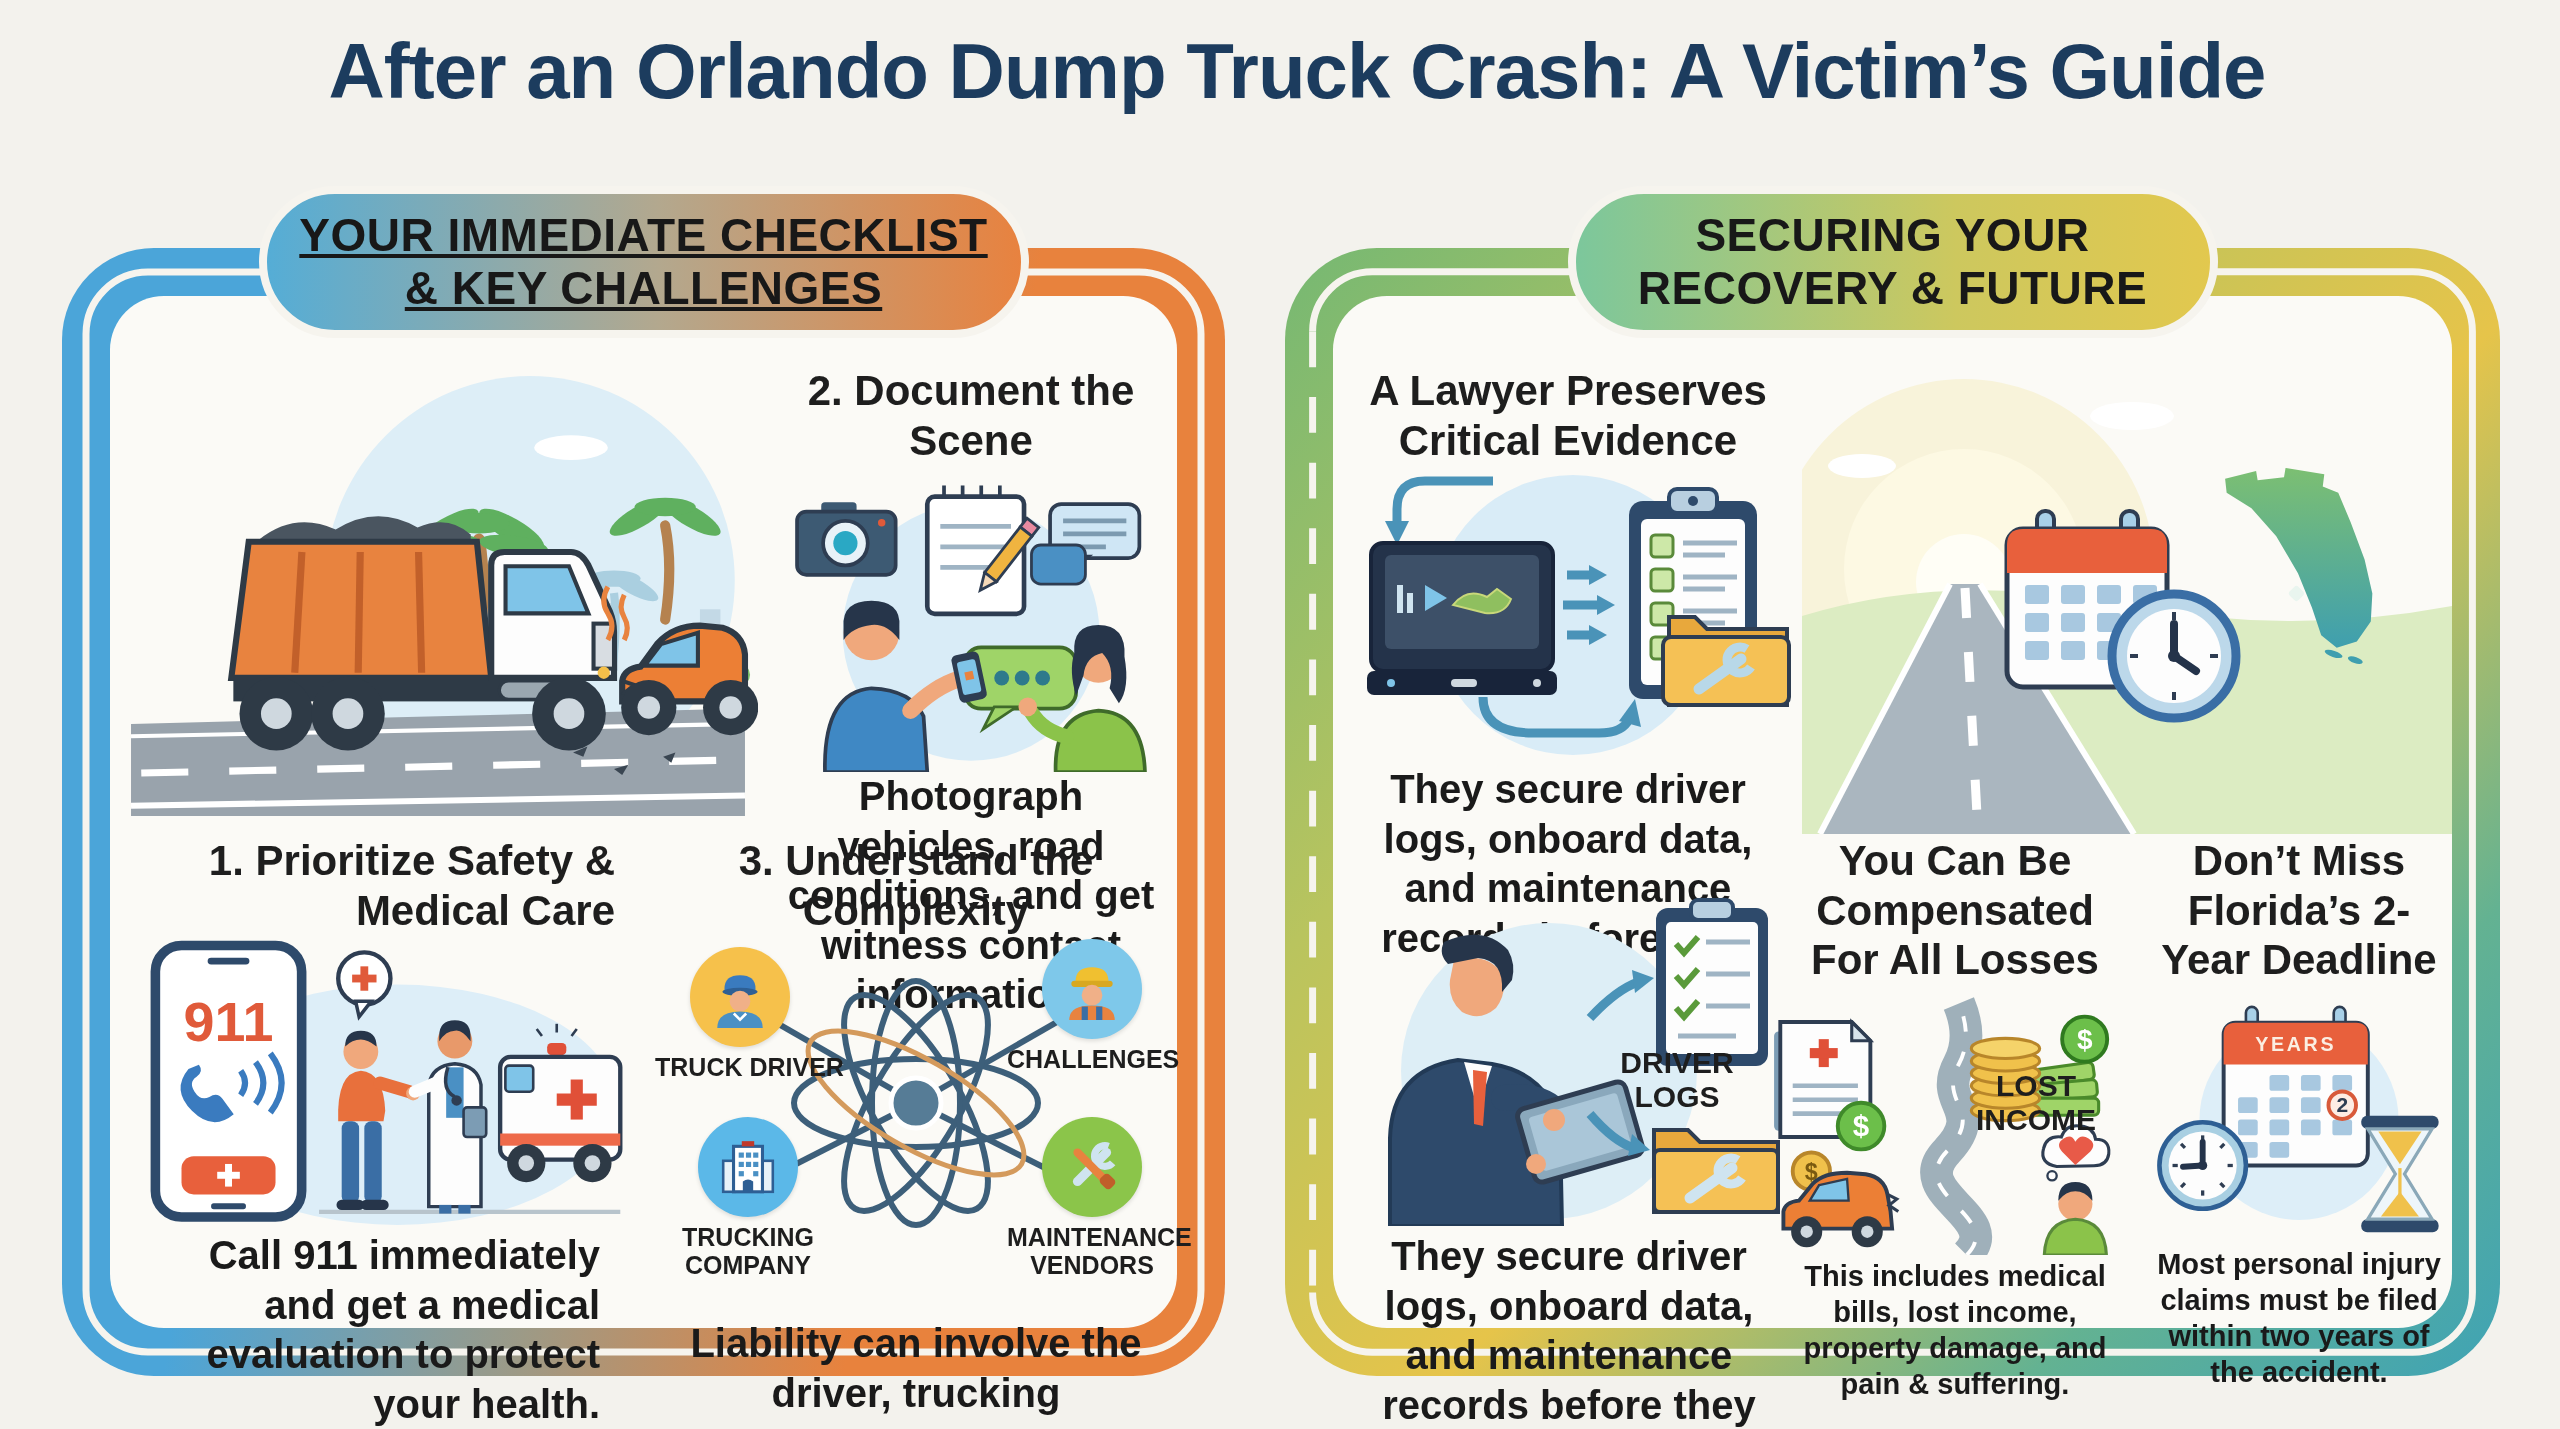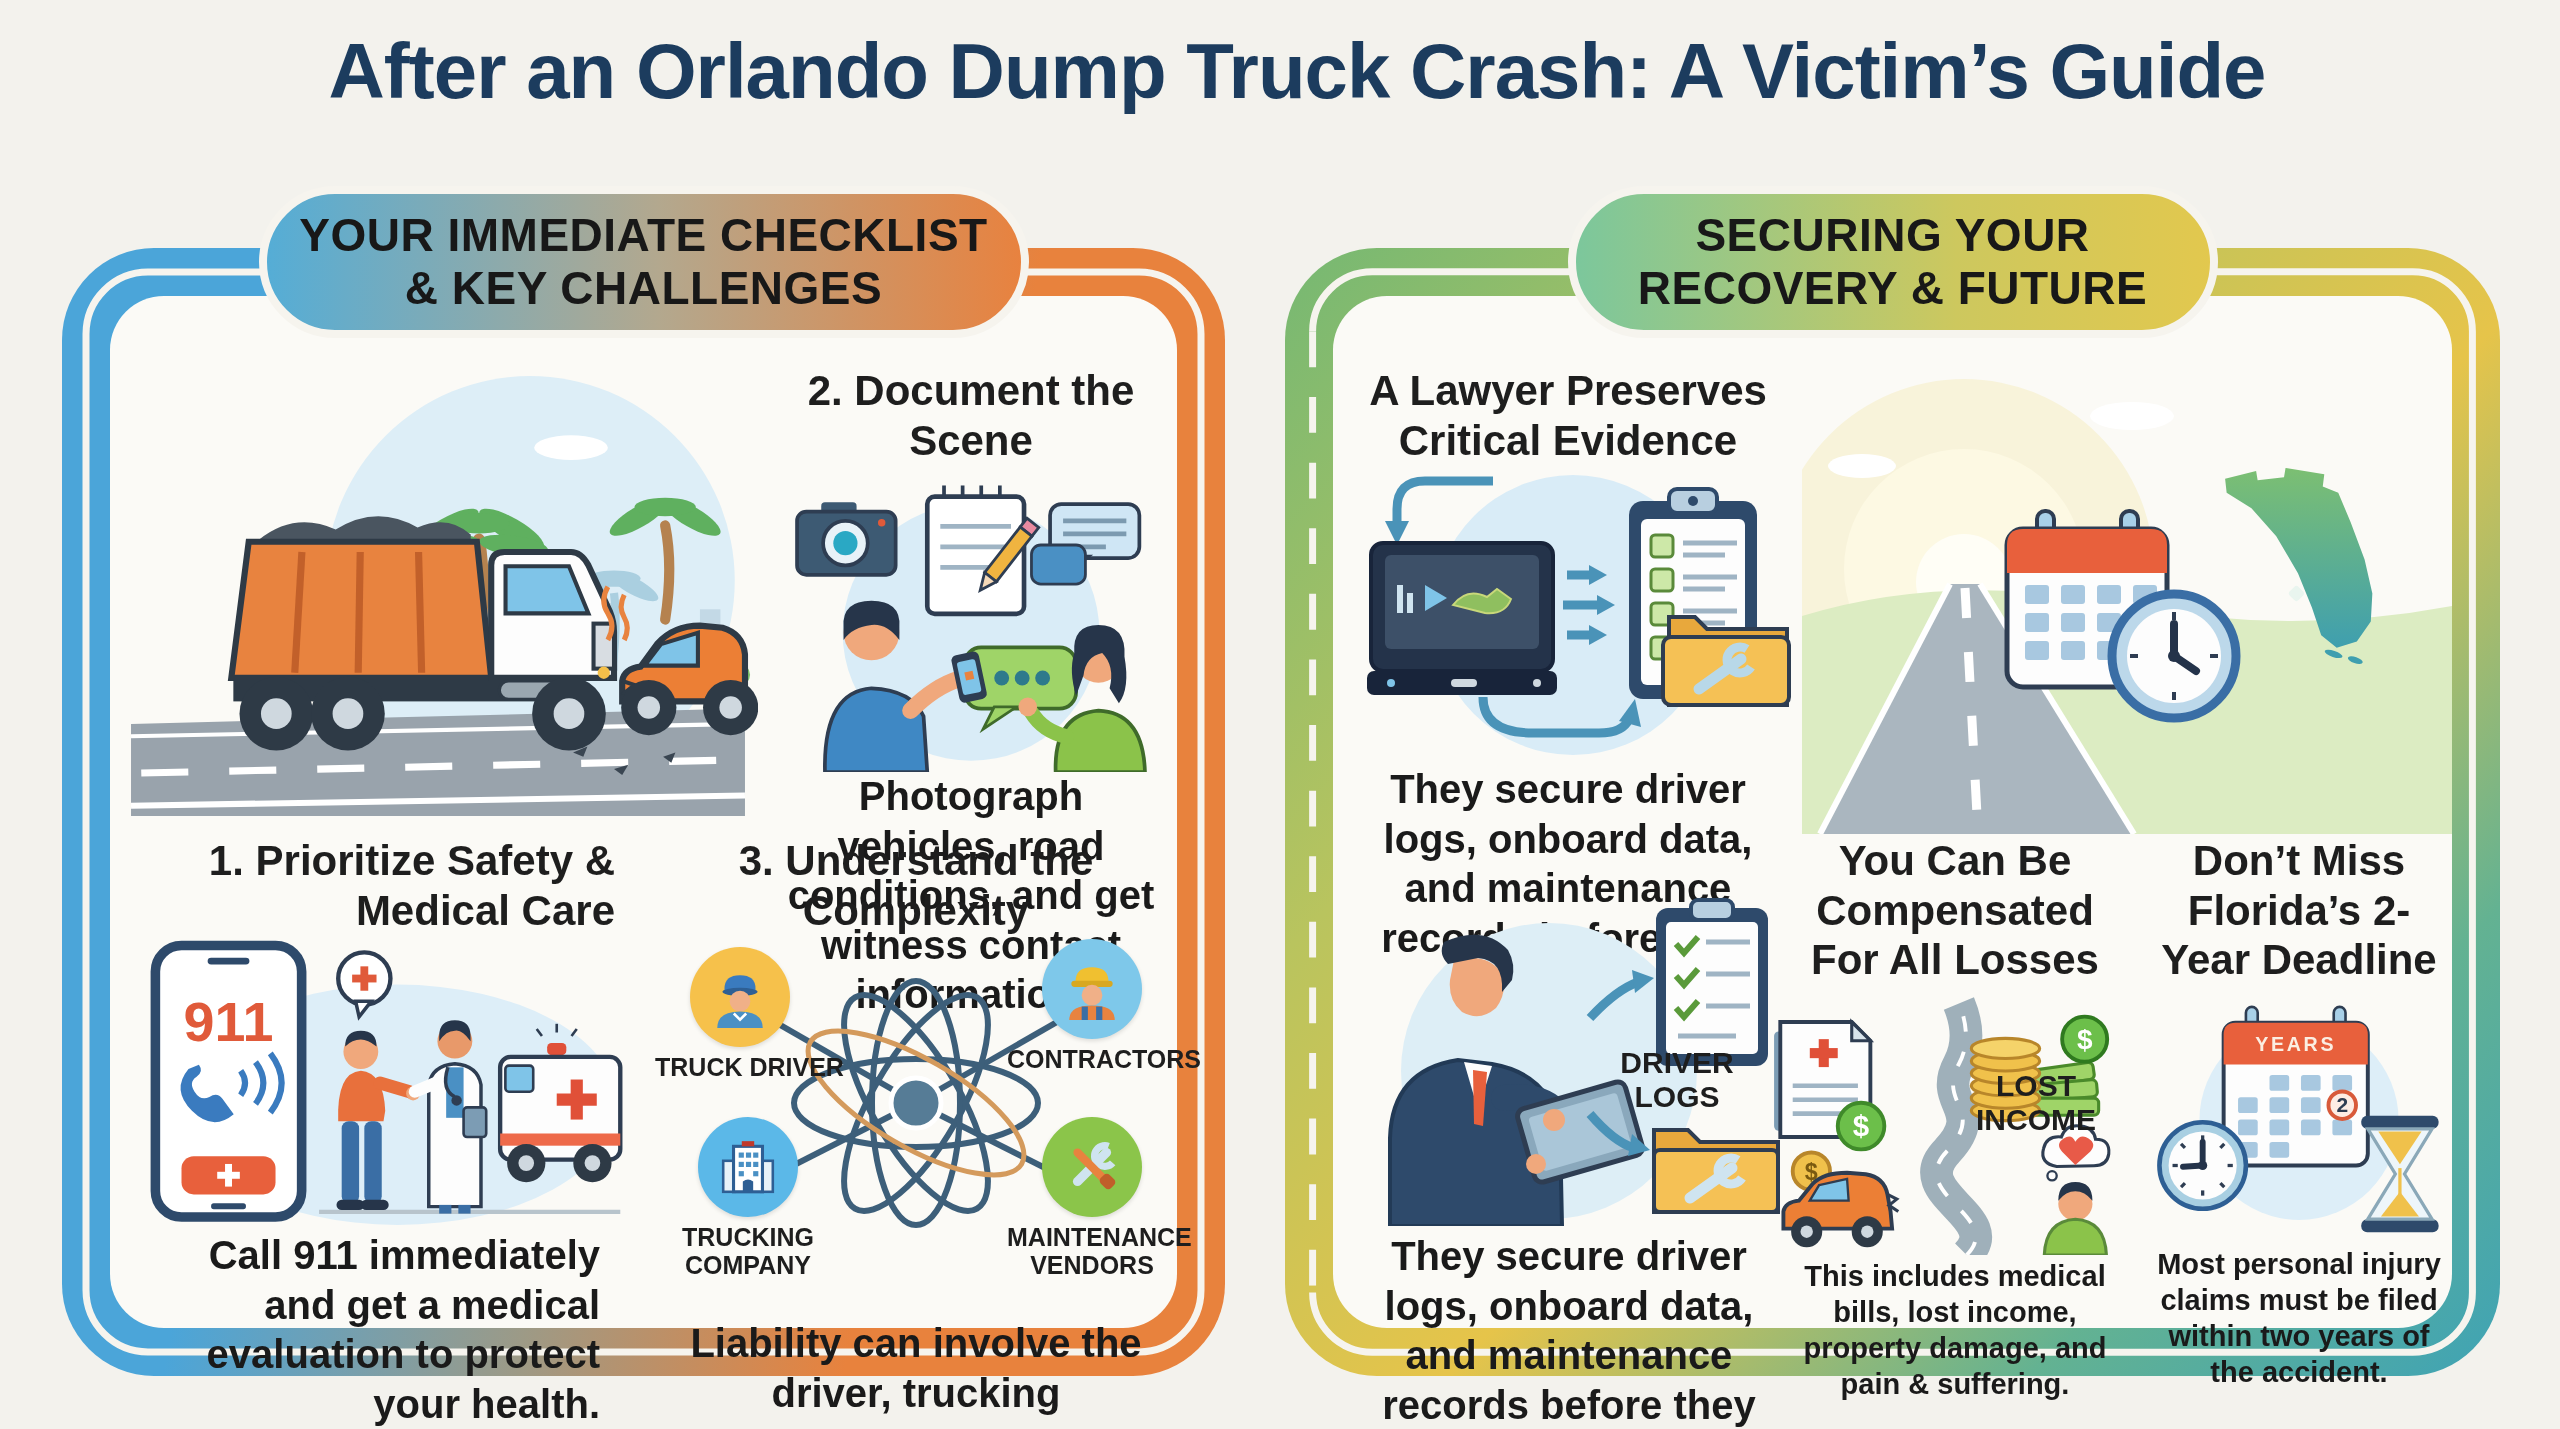--- a/index.html
+++ b/index.html
@@ -20,21 +20,21 @@
     position:absolute;inset:48px;background:#fbfaf6;border-radius:54px;
   }
   .ring{position:absolute;inset:0;width:100%;height:100%;pointer-events:none;}
   .pill{
     position:absolute;top:-62px;left:50%;transform:translateX(-50%);
     height:152px;border-radius:84px;border:8px solid #f6f4ee;
     display:flex;flex-direction:column;justify-content:center;align-items:center;
     text-align:center;font-weight:800;font-size:46px;line-height:1.16;color:#181818;
     letter-spacing:.5px;box-sizing:border-box;z-index:5;
   }
-  .pill-left{width:770px;background:linear-gradient(90deg,#55add6 0%,#b3a88e 52%,#e8823f 100%);}
+  .pill-left{width:770px;background:linear-gradient(90deg,#55add6 0%,#b3a88e 52%,#e8823f 100%);text-decoration:underline;}
   .pill-right{width:650px;background:linear-gradient(90deg,#7cc79c 0%,#cdc85e 60%,#e2c84e 100%);}
   .sec{position:absolute;text-align:center;}
   .sec-heading{font-size:42px;font-weight:800;line-height:1.18;color:#1e1e1e;margin:0 auto;}
   .caption{font-size:40px;font-weight:700;line-height:1.24;color:#1a1a1a;margin:0 auto;}
   .ill{display:block;margin:0 auto;}
   
   .cx-diagram{position:relative;height:380px;margin-top:4px;}
   .cx-atom{position:absolute;left:0;top:14px;}
   .cx-node{position:absolute;width:170px;text-align:center;}
   .cx-circle{width:100px;height:100px;border-radius:50%;margin:0 auto 6px auto;
@@ -331,21 +331,21 @@
           <div class="cx-circle" style="background:#7ec8ea;">
             <svg width="62" height="62" viewBox="0 0 60 60">
               <path d="M14,23 Q14,9 30,9 Q46,9 46,23 Z" fill="#f0c030"></path>
               <rect x="10" y="22" width="40" height="6" rx="3" fill="#d8a820"></rect>
               <circle cx="30" cy="36" r="10" fill="#f0b088"></circle>
               <path d="M8,60 Q8,46 30,46 Q52,46 52,60 Z" fill="#e8833f"></path>
               <rect x="20" y="47" width="6" height="13" fill="#3a6ea5"></rect>
                 <rect x="34" y="47" width="6" height="13" fill="#3a6ea5"></rect>
             </svg>
           </div>
-          <div class="cx-label nowrap">CONTRACTORS</div>
+          <div class="cx-label nowrap">CHALLENGES</div>
         </div>
         <div class="cx-node" style="left:8px;top:178px;">
           <div class="cx-circle" style="background:#5bb8e8;">
             <svg width="62" height="62" viewBox="0 0 60 60">
               <rect x="6" y="24" width="11" height="30" fill="#e8f2f8" stroke="#2e5f94" stroke-width="2.5"></rect>
               <rect x="43" y="24" width="11" height="30" fill="#e8f2f8" stroke="#2e5f94" stroke-width="2.5"></rect>
               <rect x="16" y="10" width="28" height="44" fill="#ffffff" stroke="#2e5f94" stroke-width="3"></rect>
               <rect x="24" y="5" width="12" height="5" fill="#c0392b"></rect>
               <g fill="#4a90c4">
                 <rect x="21" y="16" width="5" height="5"></rect>

